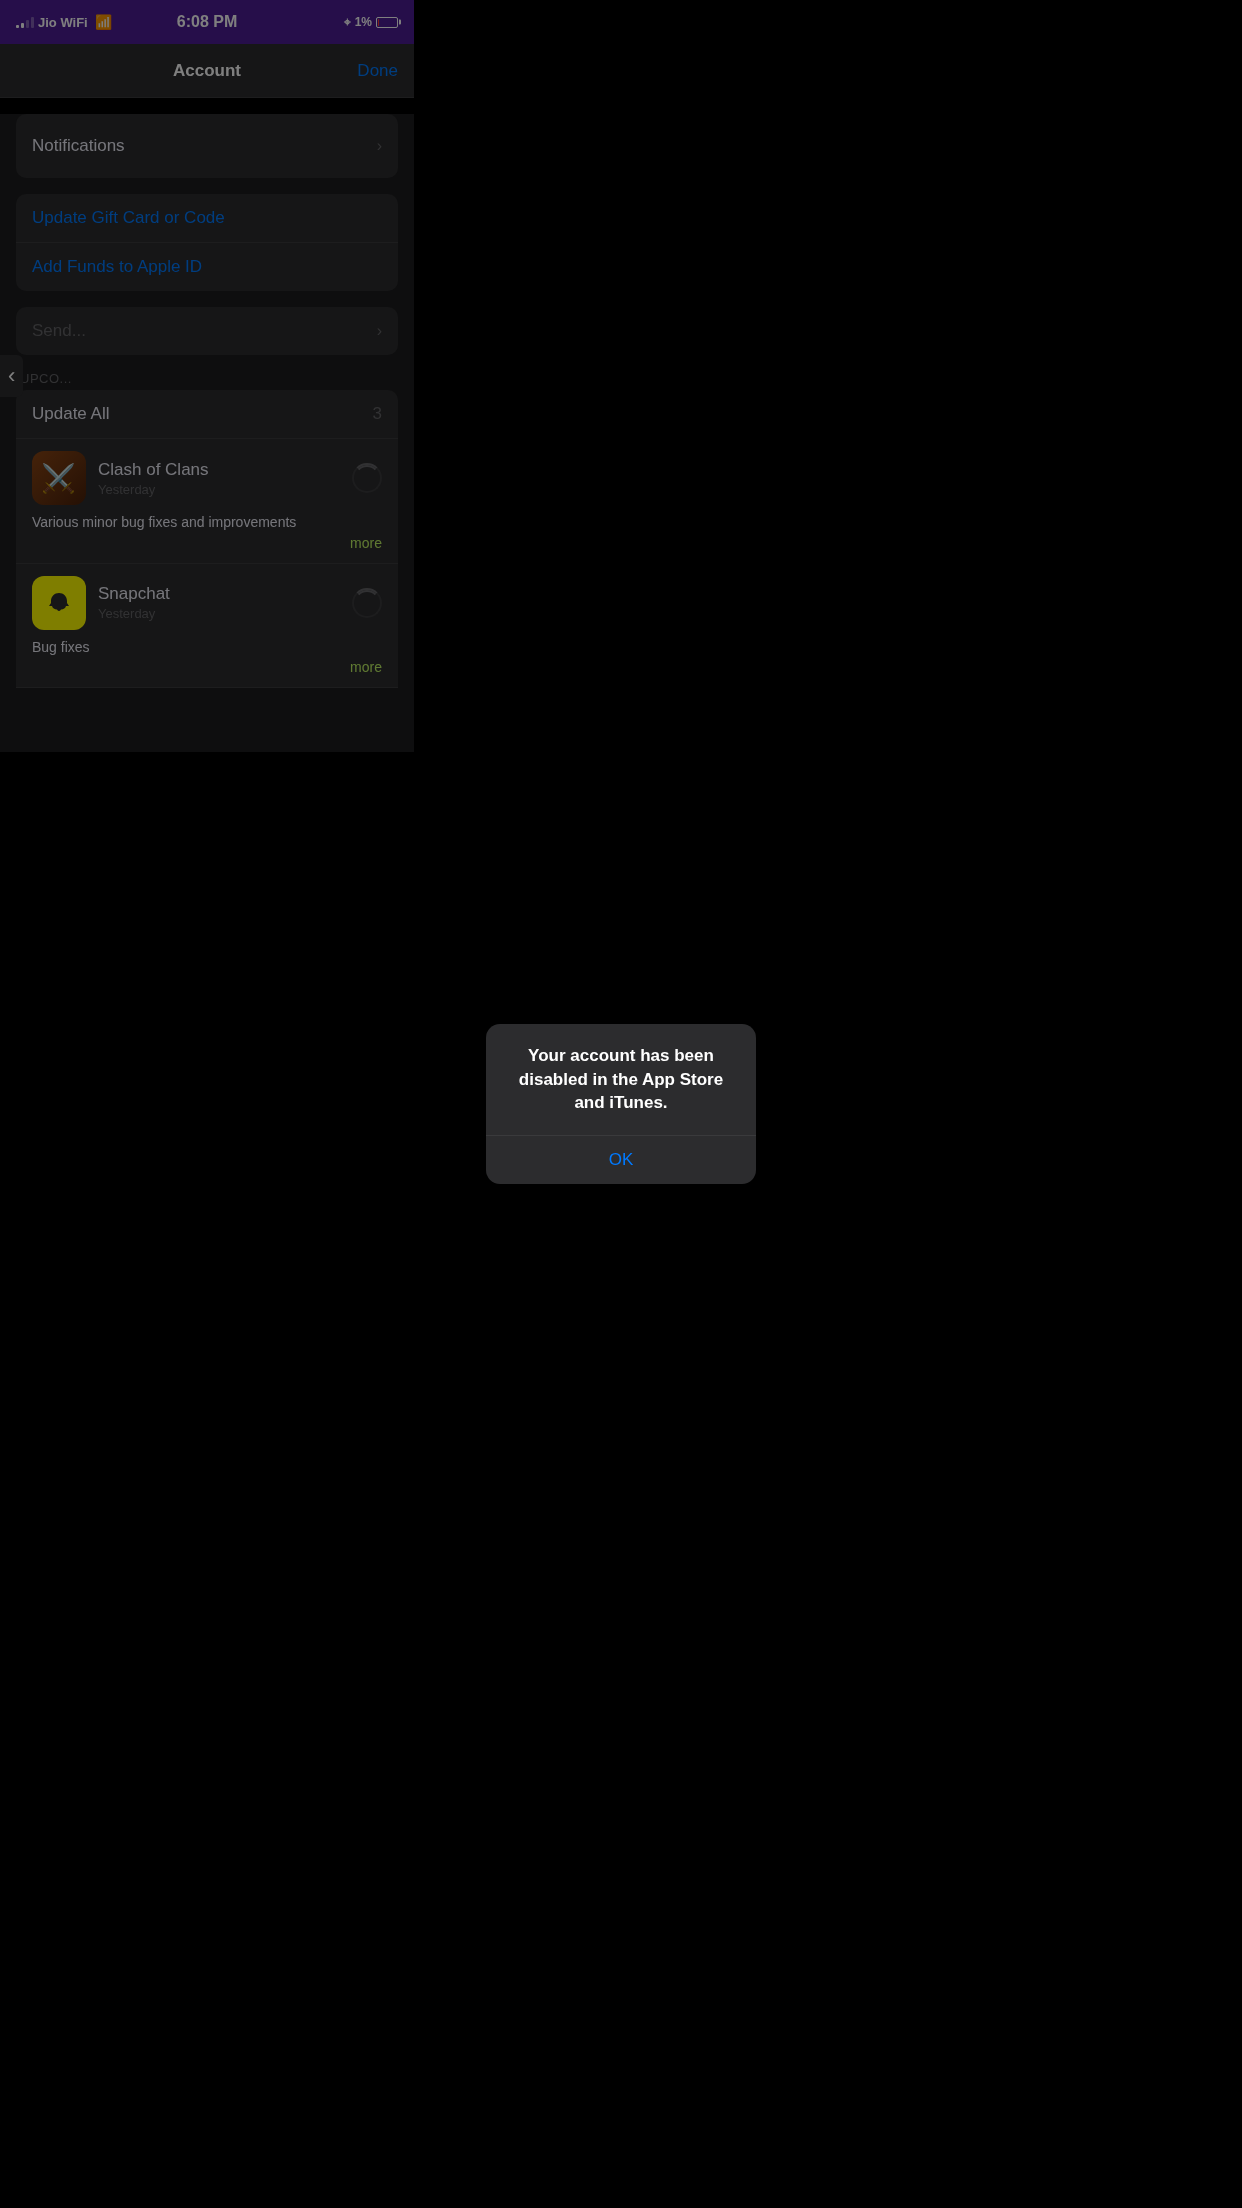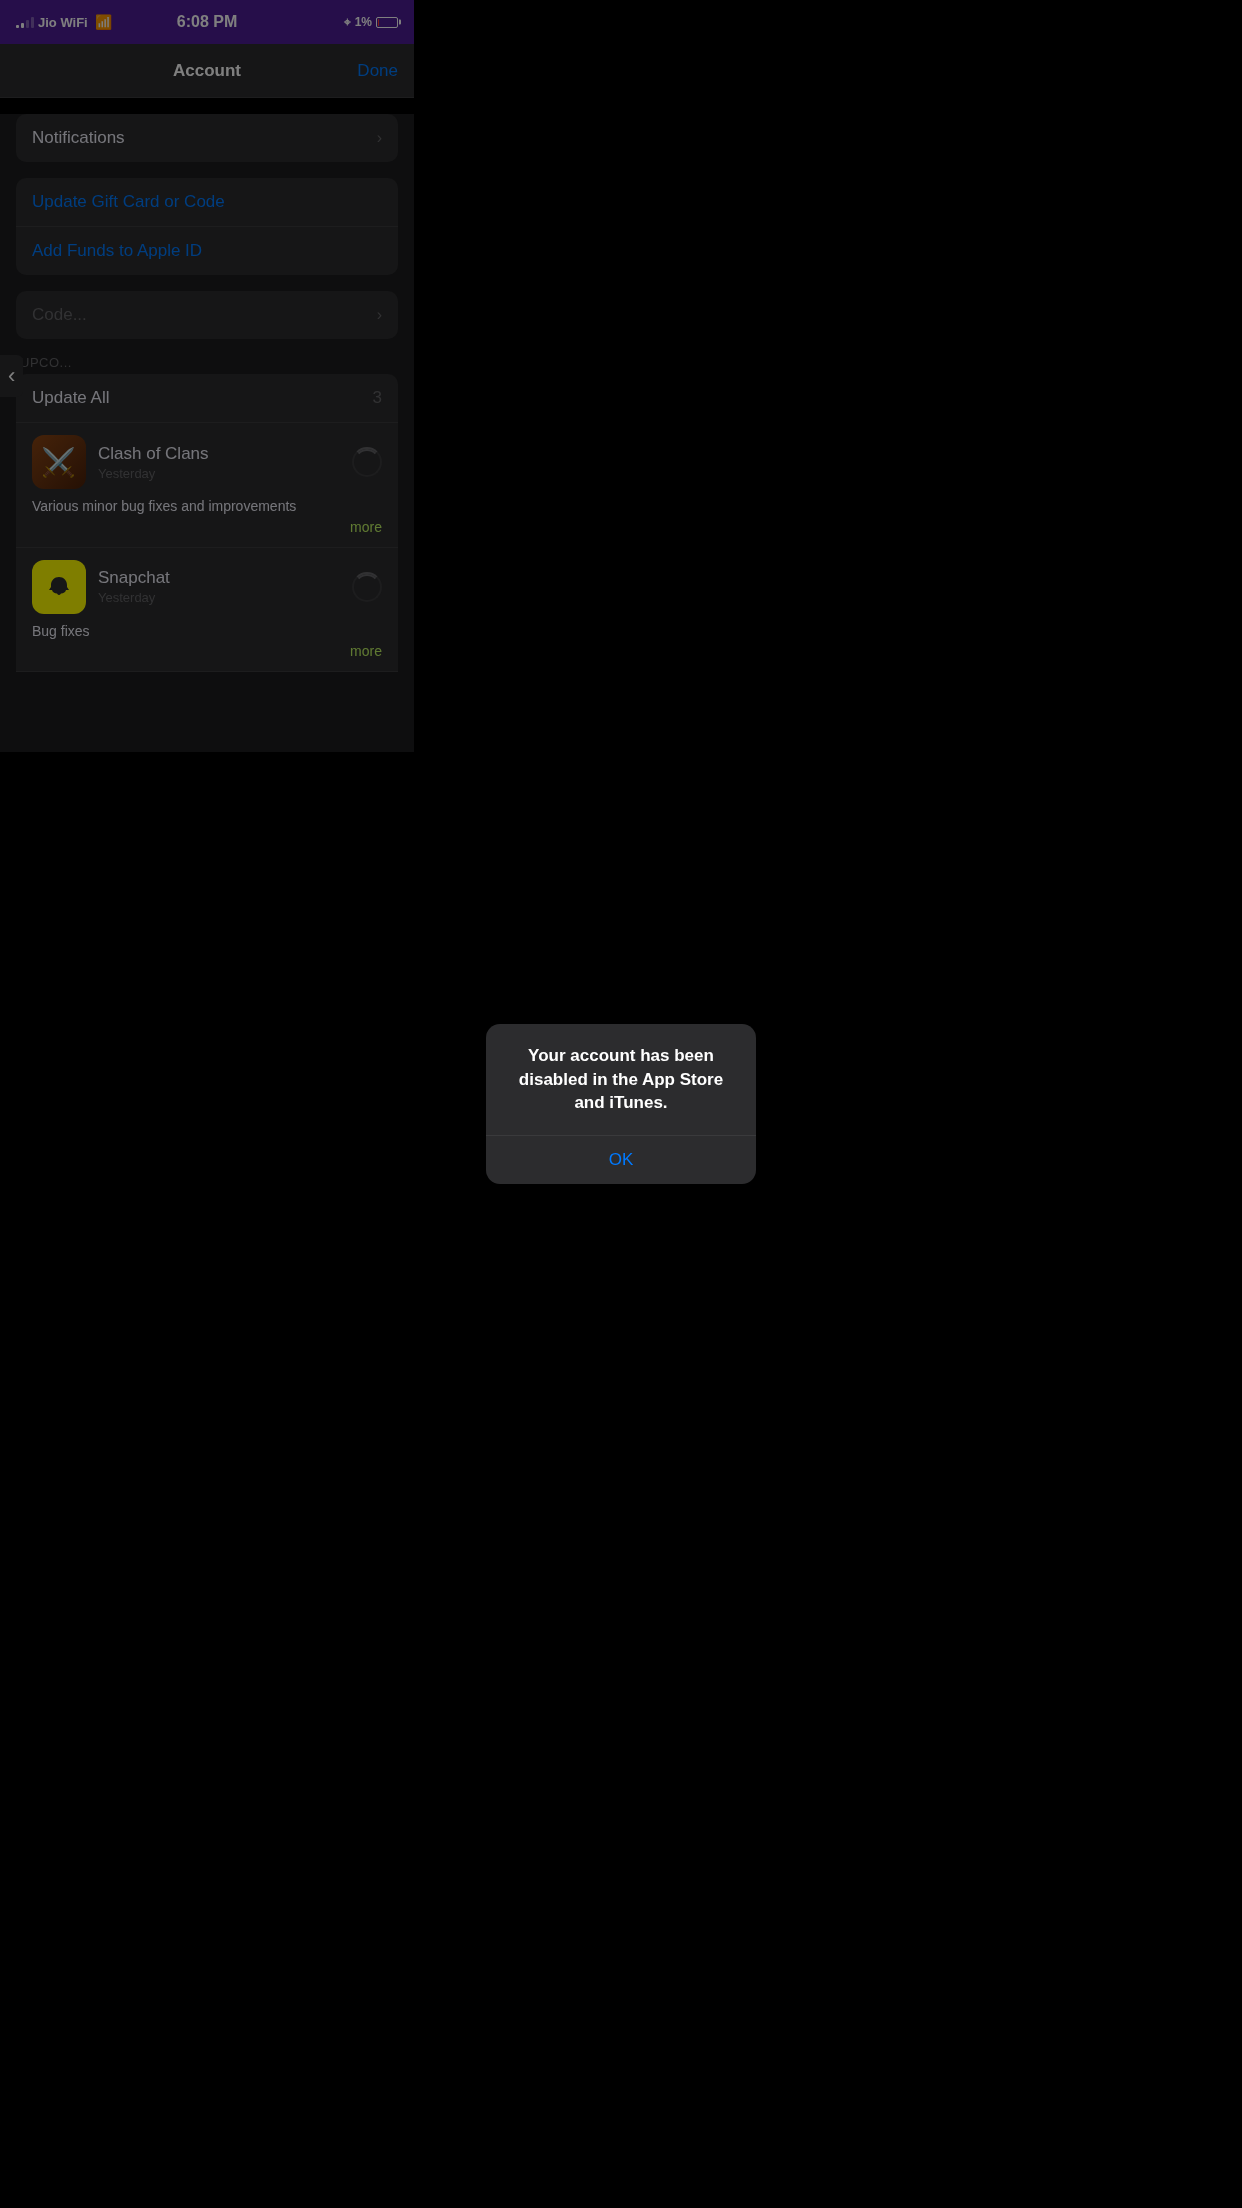--- a/index.html
+++ b/index.html
@@ -137,21 +137,21 @@
     .content {
       background: #1c1c1e;
       min-height: calc(736px - 44px - 54px);
     }
 
     
     .notifications-row {
       background: #2c2c2e;
       margin: 16px 16px 0;
       border-radius: 10px;
-      padding: 14px 16px;
+      padding: 22px 16px;
       display: flex;
       align-items: center;
       justify-content: space-between;
     }
 
     .notifications-label {
       font-size: 17px;
       color: #ebebf5;
     }
 
@@ -421,21 +421,21 @@
   <div class="gift-section">
     <div class="gift-item">
       <span class="gift-label">Update Gift Card or Code</span>
     </div>
     <div class="gift-item">
       <span class="gift-label">Add Funds to Apple ID</span>
     </div>
   </div>
 
   <div class="perso-row">
-    <span class="perso-label">Code...</span>
+    <span class="perso-label">Send...</span>
     <span class="chevron">›</span>
   </div>
 
   <div class="updates-section">
     <div class="updates-header">UPCO...</div>
 
     <div class="update-all-row">
       <span class="update-all-label">Update All</span>
       <span class="update-count">3</span>
     </div>

